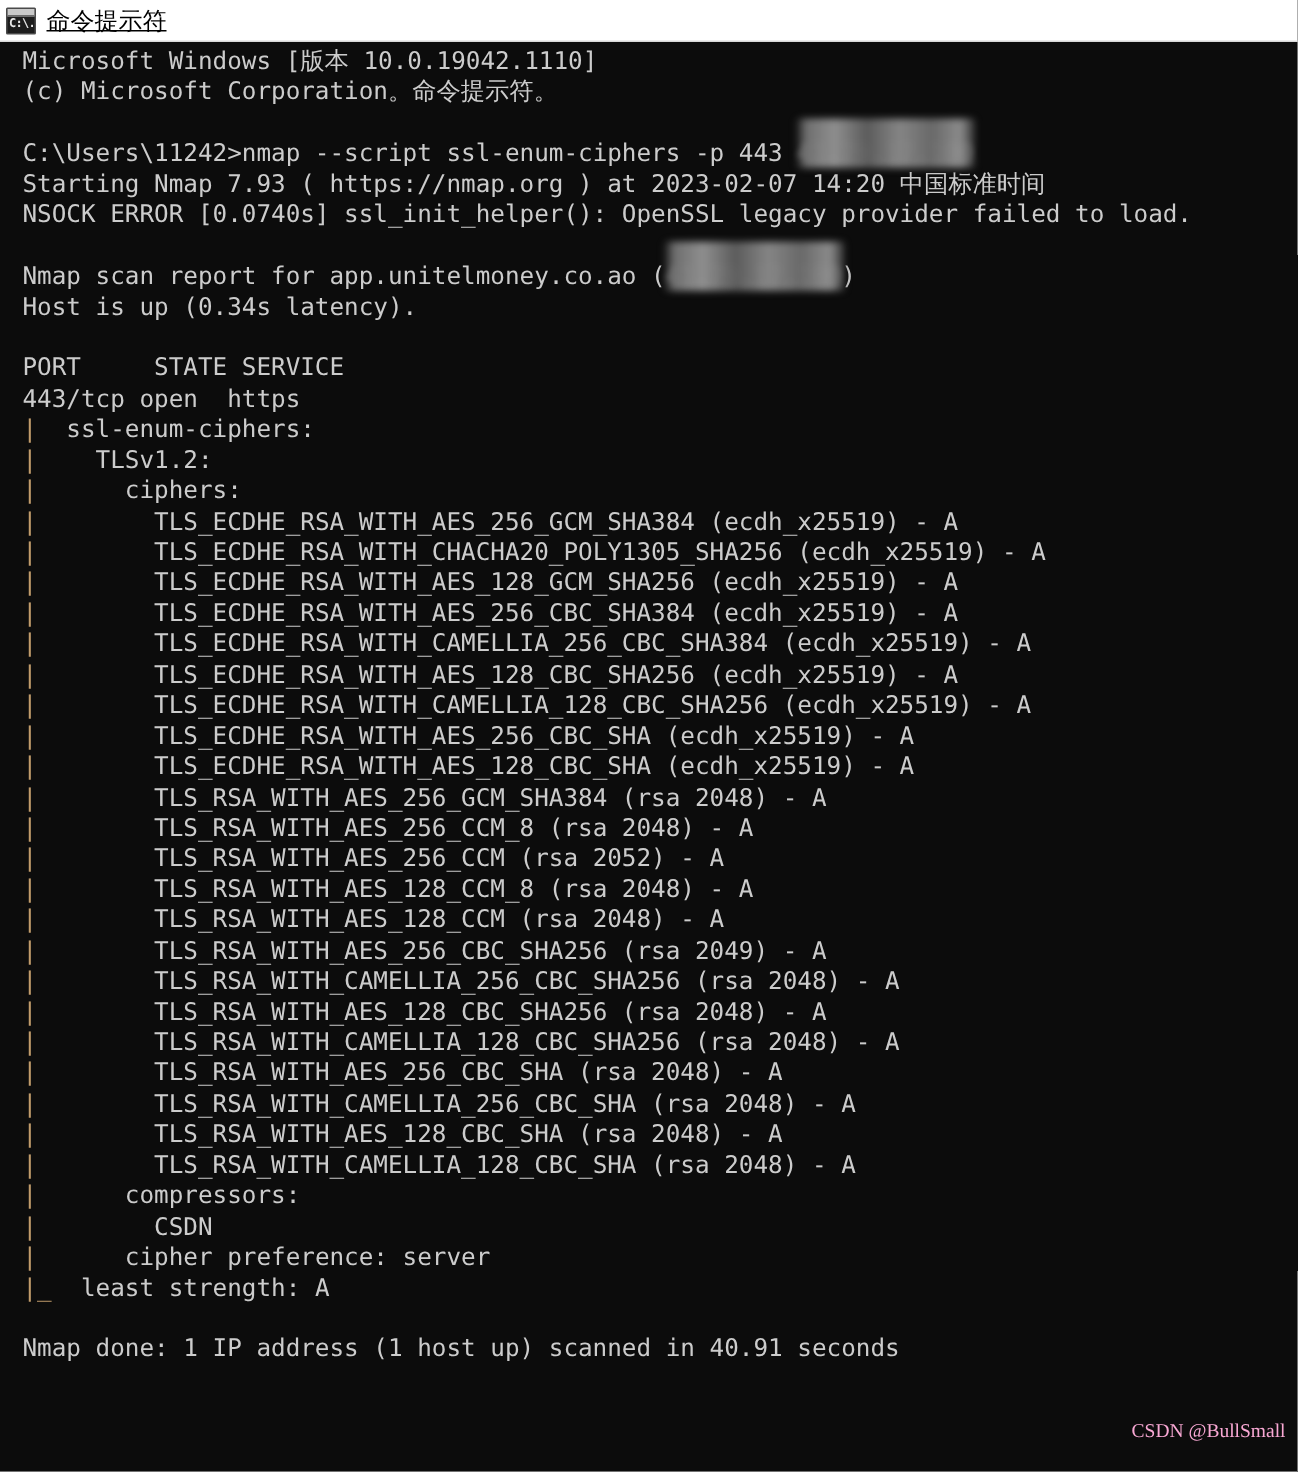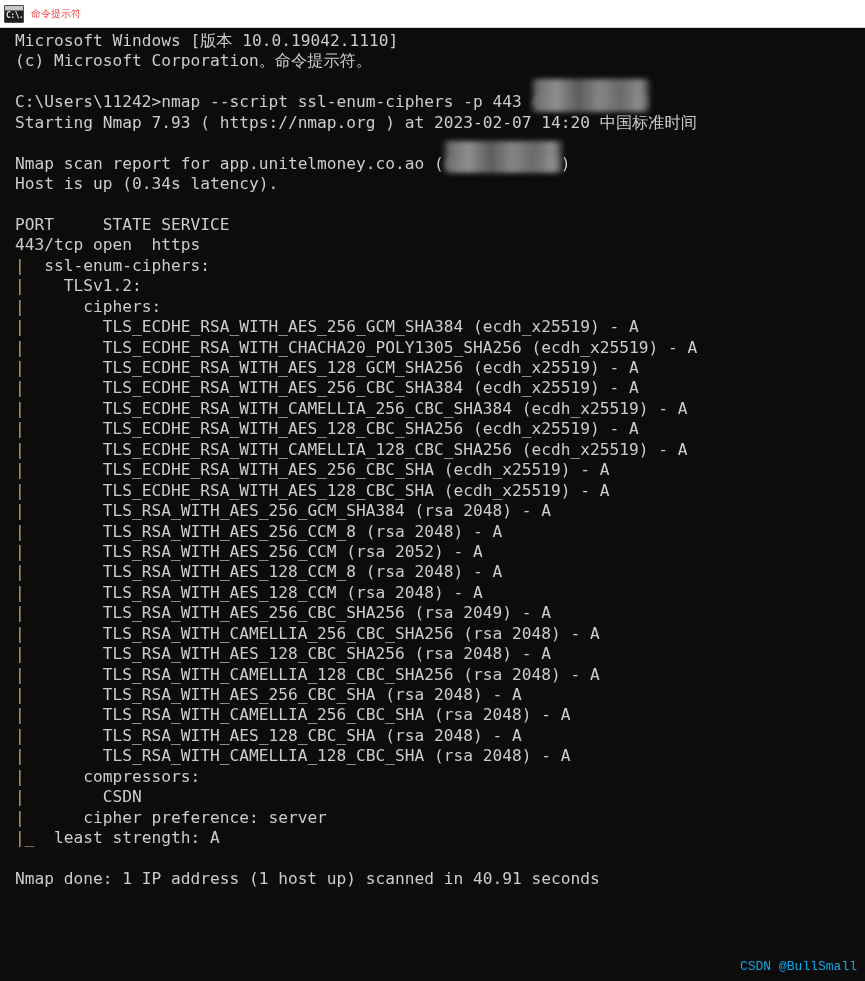--- a/index.html
+++ b/index.html
@@ -60,24 +60,25 @@
     font-family: "DejaVu Sans Mono", "Liberation Mono", monospace;
     font-size: 8px;
     line-height: 12px;
     letter-spacing: -0.5px;
     font-weight: bold;
     white-space: nowrap;
     overflow: hidden;
   }
   .titlebar-text {
     font-family: "DejaVu Sans", "Liberation Sans", sans-serif;
-    font-size: 10px;
-    color: #ef4444;
+    font-size: 16px;
+    color: #000000;
     line-height: 18px;
     white-space: nowrap;
+    text-decoration: underline;
   }
   
   .console {
     flex: 1 1 auto;
     background: #0c0c0c;
     position: relative;
     overflow: hidden;
     padding: 3px 0 0 0;
     box-sizing: border-box;
   }
@@ -121,24 +122,24 @@
     pointer-events: none;
   }
   .redact .txt {
     color: #8d8d8d;
     filter: blur(2.2px);
   }
   
   .watermark {
     position: absolute;
     right: 8px;
-    bottom: 7px;
-    font-family: Liberation Mono, monospace;
+    bottom: 19px;
+    font-family: Liberation Serif, serif;
     font-size: 13px;
-    color: #0ea5e9;
+    color: #f9a8d4;
     white-space: nowrap;
   }
 </style>
 </head>
 <body>
 
 <div id="app">
 
   <div class="titlebar">
     <div class="cmd-icon">
@@ -150,20 +151,21 @@
 
   <div class="console">
 
     <div class="line">Microsoft Windows [版本 10.0.19042.1110]</div>
     <div class="line">(c) Microsoft Corporation。命令提示符。</div>
     <div class="line blank">&nbsp;</div>
 
     <div class="line"><span>C:\Users\11242&gt;</span><span>nmap --script ssl-enum-ciphers -p 443 </span><span class="redact"><span class="txt">41.79.17.100</span><span class="cover"></span></span></div>
 
     <div class="line">Starting Nmap 7.93 ( https://nmap.org ) at 2023-02-07 14:20 中国标准时间</div>
+    <div class="line">NSOCK ERROR [0.0740s] ssl_init_helper(): OpenSSL legacy provider failed to load.</div>
     <div class="line blank">&nbsp;</div>
 
     <div class="line"><span>Nmap scan report for app.unitelmoney.co.ao (</span><span class="redact"><span class="txt">41.79.17.100</span><span class="cover"></span></span><span>)</span></div>
 
     <div class="line">Host is up (0.34s latency).</div>
     <div class="line blank">&nbsp;</div>
 
     <div class="line">PORT     STATE SERVICE</div>
     <div class="line">443/tcp open  https</div>
 

